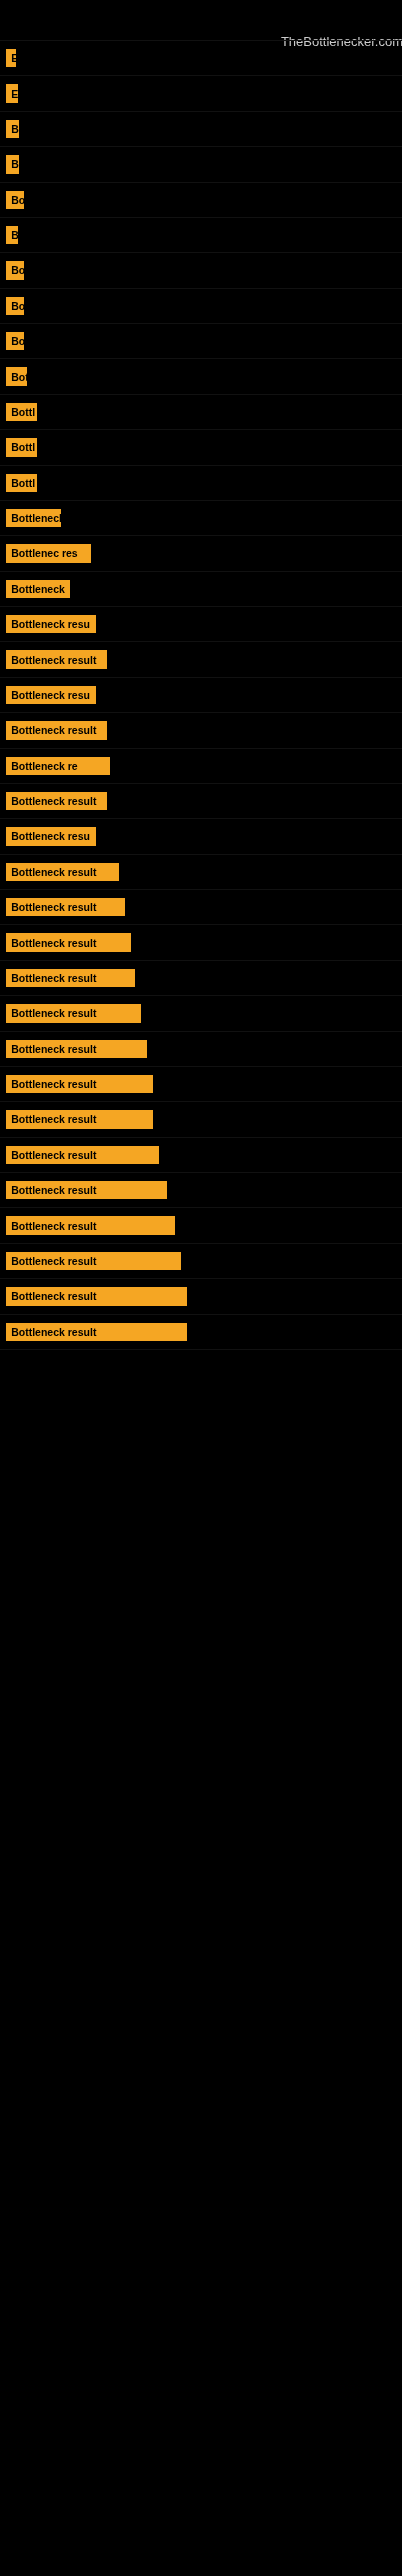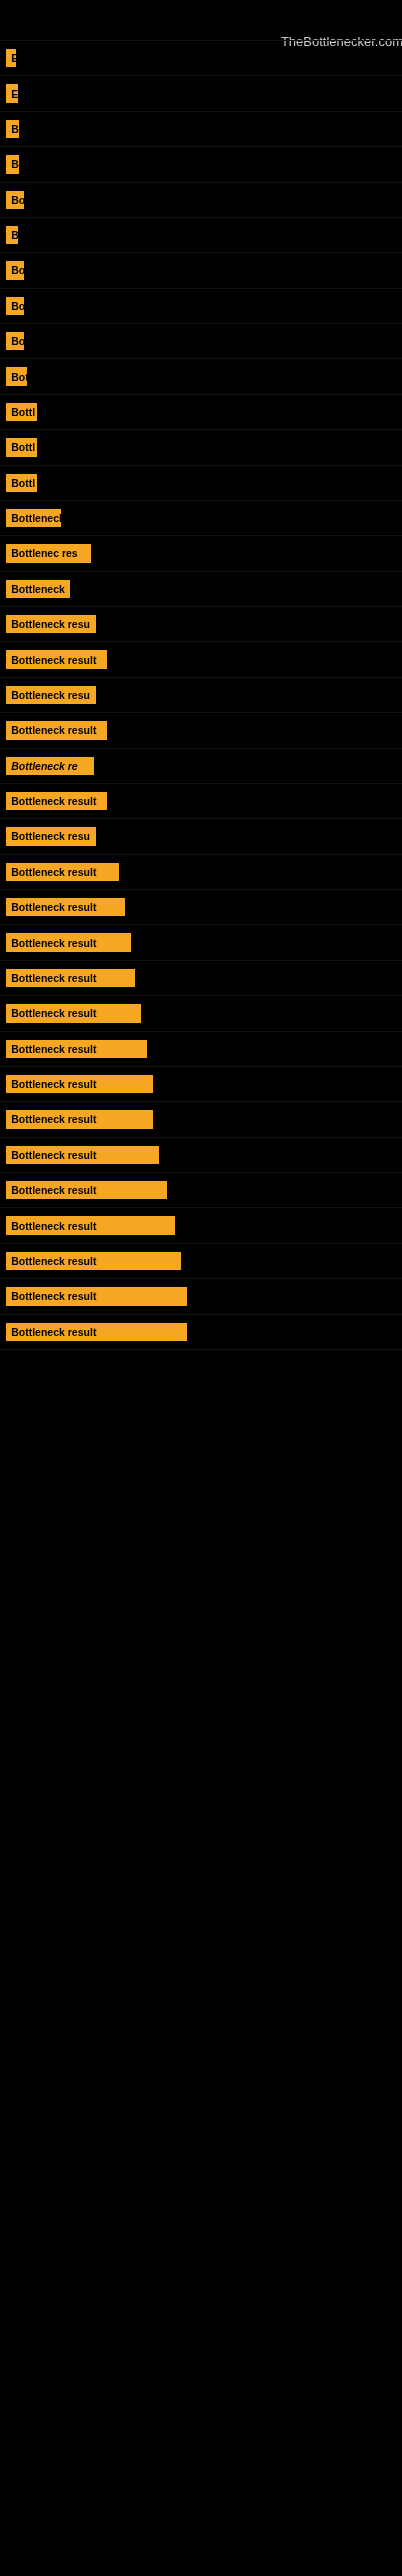--- a/index.html
+++ b/index.html
@@ -108,21 +108,21 @@
     <div class="bottleneck-item">
       <span class="bottleneck-label" style="width: 101px;">Bottleneck result</span>
     </div>
     <div class="bottleneck-item">
       <span class="bottleneck-label" style="width: 90px;">Bottleneck resu</span>
     </div>
     <div class="bottleneck-item">
       <span class="bottleneck-label" style="width: 101px;">Bottleneck result</span>
     </div>
     <div class="bottleneck-item">
-      <span class="bottleneck-label" style="width: 88px; font-style: italic;">Bottleneck re</span>
+      <span class="bottleneck-label" style="width: 104px;">Bottleneck re</span>
     </div>
     <div class="bottleneck-item">
       <span class="bottleneck-label" style="width: 101px;">Bottleneck result</span>
     </div>
     <div class="bottleneck-item">
       <span class="bottleneck-label" style="width: 90px;">Bottleneck resu</span>
     </div>
     <div class="bottleneck-item">
       <span class="bottleneck-label" style="width: 113px;">Bottleneck result</span>
     </div>

